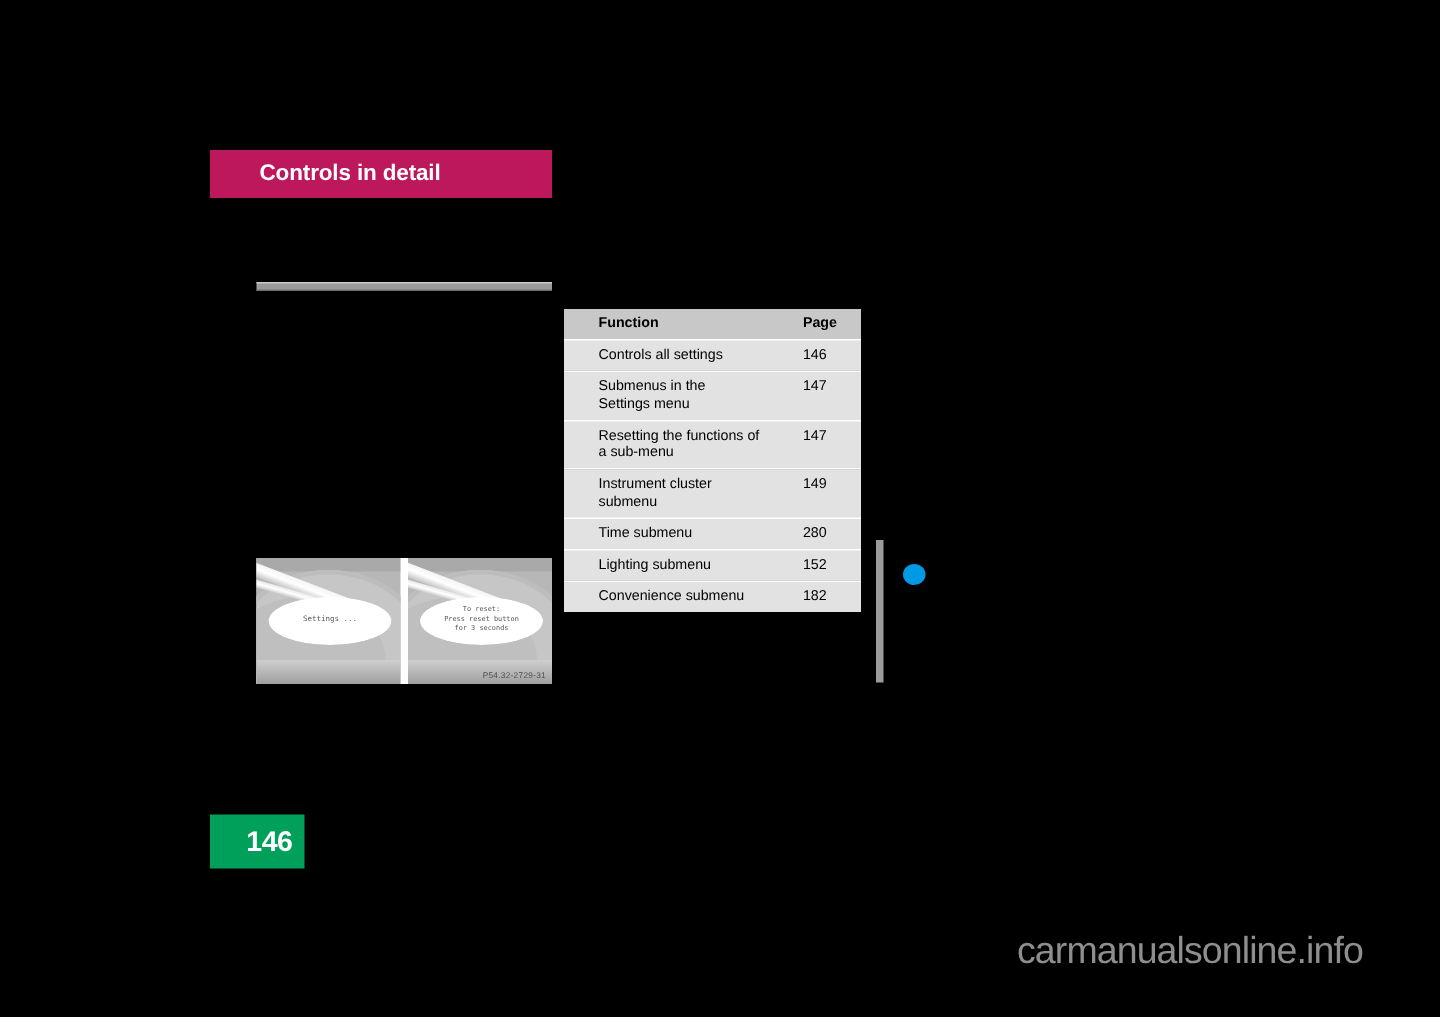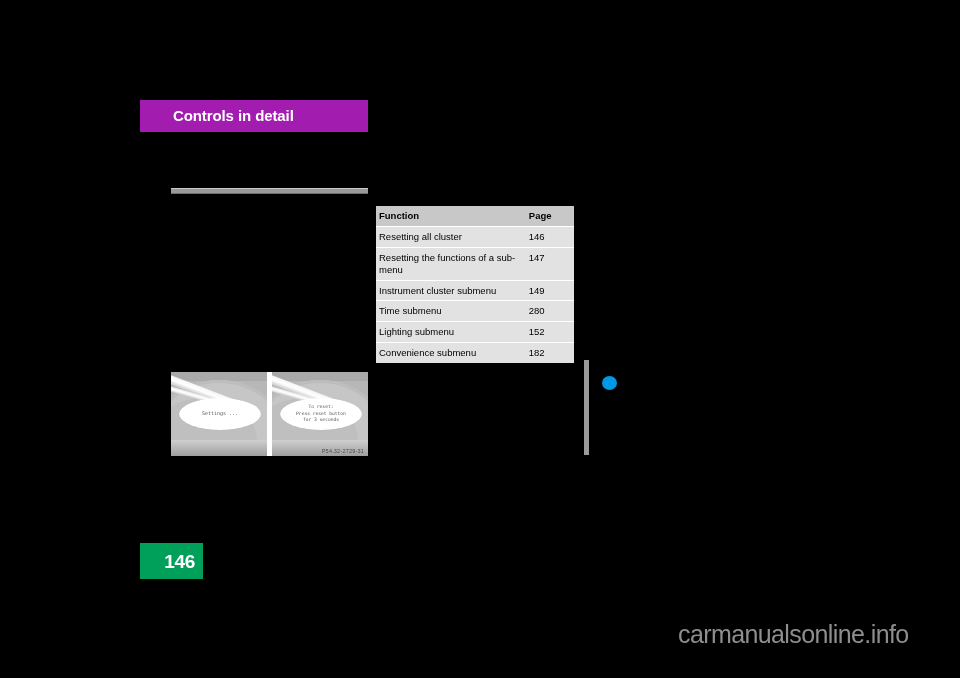--- a/index.html
+++ b/index.html
@@ -23,21 +23,21 @@
     background: #000000;
   }
 
   
   #chapter-header {
     position: absolute;
     left: 140px;
     top: 100px;
     width: 228px;
     height: 32px;
-    background: #a21caf;
+    background: #be185d;
   }
   #chapter-header-title {
     position: absolute;
     left: 33px;
     top: 7px;
     color: #ffffff;
     font-size: 15px;
     font-weight: bold;
     letter-spacing: -0.1px;
     white-space: nowrap;
@@ -59,21 +59,21 @@
   #reference-table {
     position: absolute;
     left: 376px;
     top: 206px;
     width: 198px;
     border-collapse: collapse;
     font-size: 9.5px;
     color: #000000;
   }
   #reference-table td, #reference-table th {
-    padding: 4px 6px 4px 3px;
+    padding: 4px 6px 4px 23px;
     text-align: left;
     vertical-align: top;
     line-height: 1.25;
     border-bottom: 1px solid #ffffff;
     background: #e2e2e2;
     font-weight: normal;
   }
   #reference-table thead th {
     background: #c8c8c8;
     font-weight: bold;
@@ -258,22 +258,26 @@
 
   <table id="reference-table">
     <thead>
       <tr>
         <th class="col-function">Function</th>
         <th class="col-page">Page</th>
       </tr>
     </thead>
     <tbody>
       <tr>
-        <td>Resetting all cluster</td>
+        <td>Controls all settings</td>
         <td>146</td>
+      </tr>
+      <tr>
+        <td>Submenus in the Settings menu</td>
+        <td>147</td>
       </tr>
       <tr>
         <td>Resetting the functions of a sub-menu</td>
         <td>147</td>
       </tr>
       <tr>
         <td>Instrument cluster submenu</td>
         <td>149</td>
       </tr>
       <tr>

